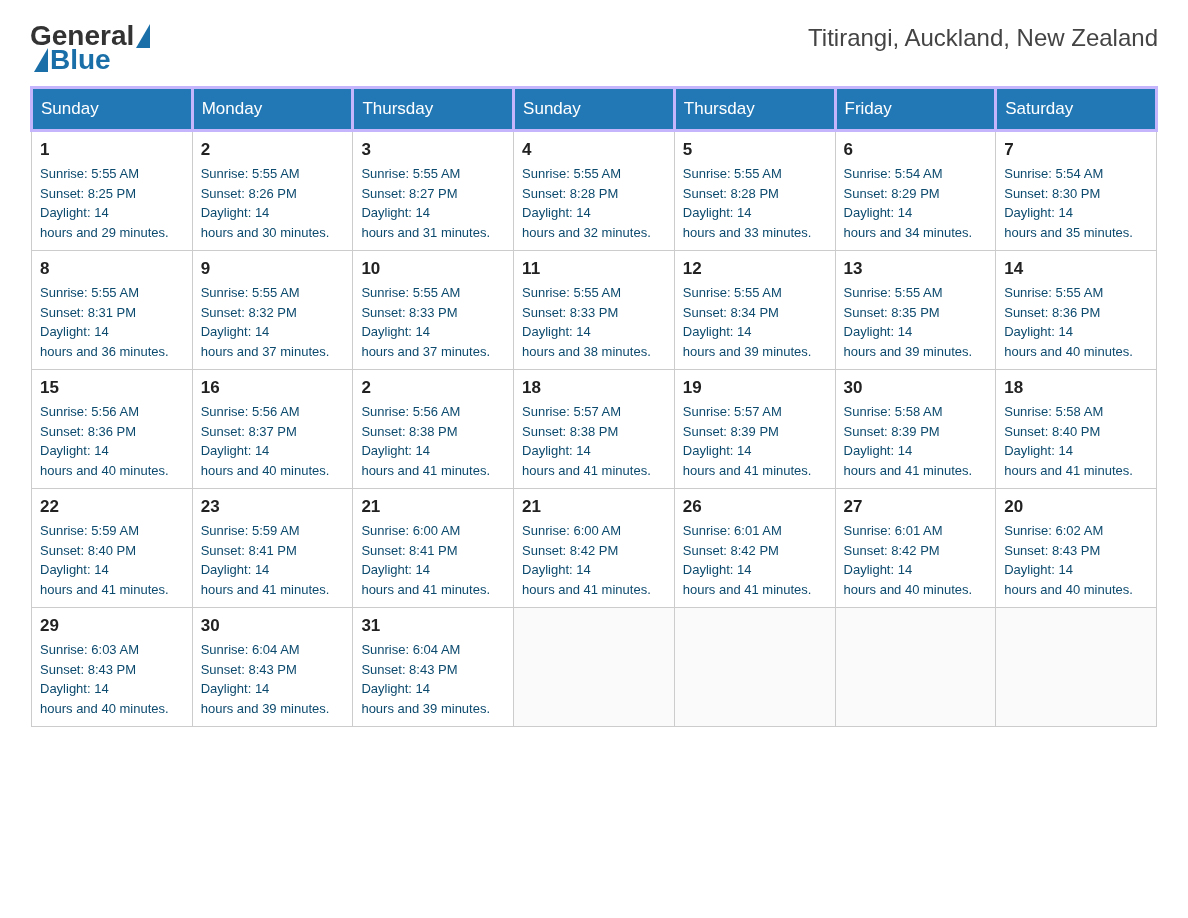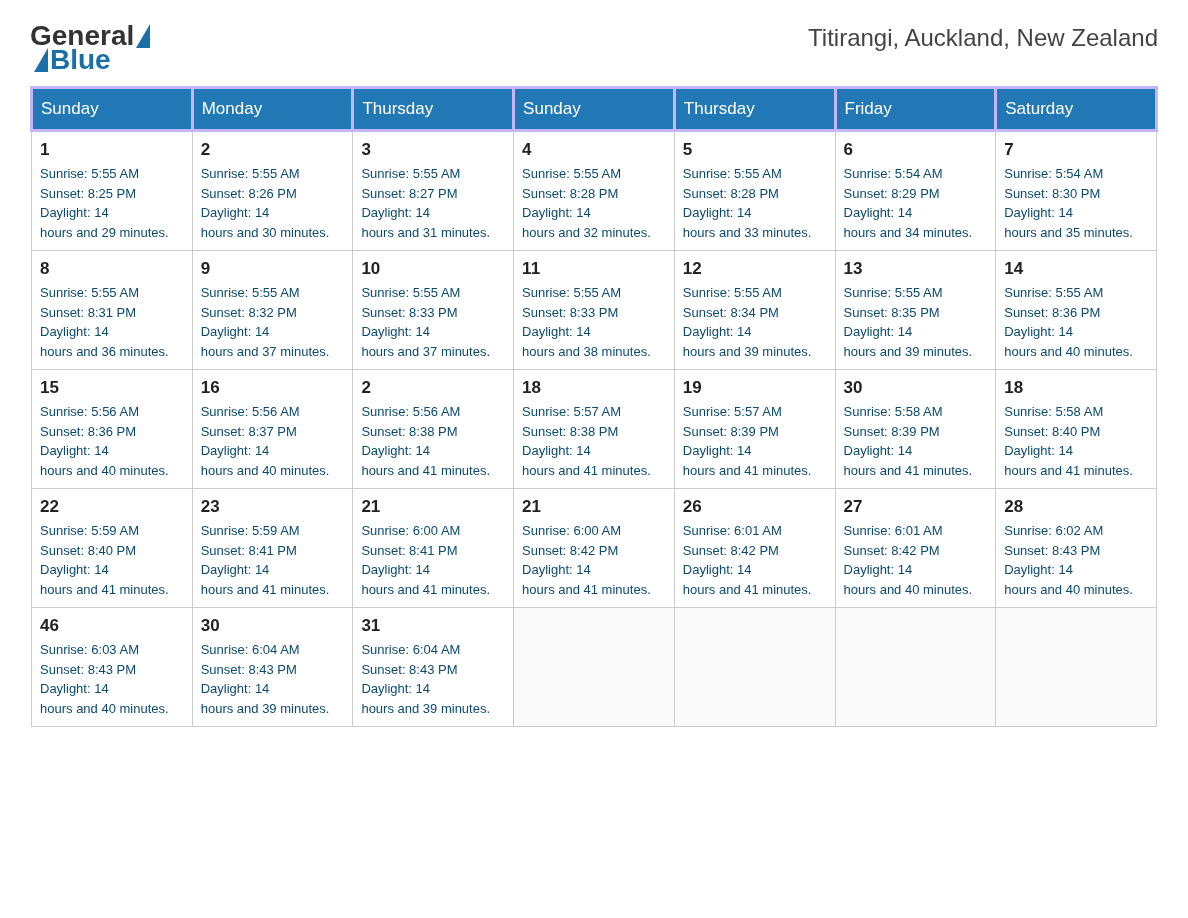--- a/index.html
+++ b/index.html
@@ -238,27 +238,27 @@
         </td>
         <td>
           <div class="day-number">26</div>
           <div class="day-info">Sunrise: 6:01 AM<br>Sunset: 8:42 PM<br>Daylight: 14 hours&nbsp;and&nbsp;41 minutes.<br></div>
         </td>
         <td>
           <div class="day-number">27</div>
           <div class="day-info">Sunrise: 6:01 AM<br>Sunset: 8:42 PM<br>Daylight: 14 hours&nbsp;and&nbsp;40 minutes.<br></div>
         </td>
         <td>
-          <div class="day-number">28</div>
+          <div class="day-number">20</div>
           <div class="day-info">Sunrise: 6:02 AM<br>Sunset: 8:43 PM<br>Daylight: 14 hours&nbsp;and&nbsp;40 minutes.<br></div>
         </td>
       </tr>
       <tr class="row-divider">
         <td>
-          <div class="day-number">46</div>
+          <div class="day-number">29</div>
           <div class="day-info">Sunrise: 6:03 AM<br>Sunset: 8:43 PM<br>Daylight: 14 hours&nbsp;and&nbsp;40 minutes.<br></div>
         </td>
         <td>
           <div class="day-number">30</div>
           <div class="day-info">Sunrise: 6:04 AM<br>Sunset: 8:43 PM<br>Daylight: 14 hours&nbsp;and&nbsp;39 minutes.<br></div>
         </td>
         <td>
           <div class="day-number">31</div>
           <div class="day-info">Sunrise: 6:04 AM<br>Sunset: 8:43 PM<br>Daylight: 14 hours&nbsp;and&nbsp;39 minutes.<br></div>
         </td>

